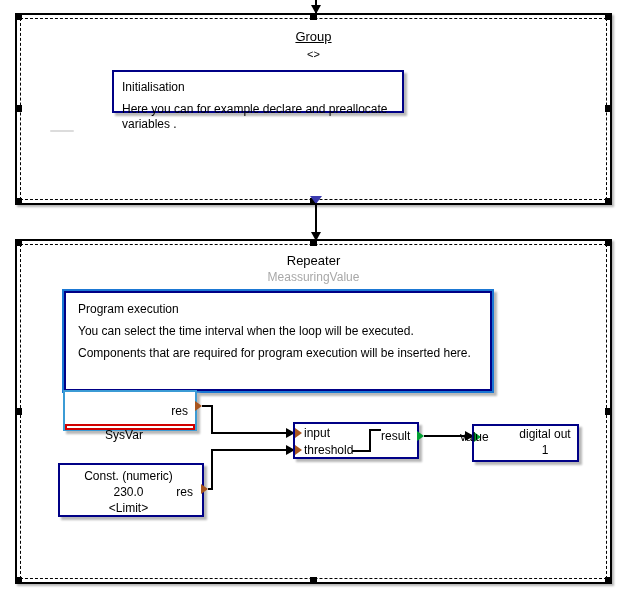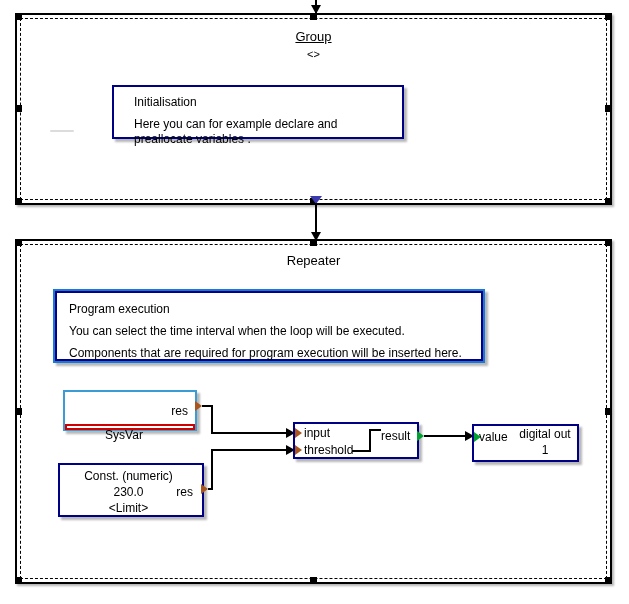--- a/index.html
+++ b/index.html
@@ -62,44 +62,45 @@
     <div class="hdl mr"></div>
     <div class="hdl bl"></div>
     <div class="hdl bc"></div>
     <div class="hdl br"></div>
     <div class="frame-title" style="top:14px;text-decoration:underline;">Group</div>
     <div class="frame-sub" style="top:33px; font-size:11px;">&lt;&gt;</div>
   </div>
 
   <div style="position:absolute; left:50px; top:130px; width:24px; height:2px; background:#dcdcdc; border-radius:2px;"></div>
 
-  <div class="block" style="left:112px; top:85px; width:292px; height:54px; padding:8px 8px 0 20px;">
+  <div class="block" style="left:112px; top:70px; width:292px; height:43px; padding:8px 8px 0 8px;">
     <div class="blk-line">Initialisation</div>
     <div class="blk-line" style="margin-top:7px;">Here you can for example declare and preallocate variables .</div>
   </div>
 
   <div class="tri frameport-down" style="left:310px; top:196px;"></div>
   <div class="wire" style="left:315px; top:203px; width:2px; height:38px;"></div>
   <div class="tri arrow-down" style="left:311px; top:232px;"></div>
   <div class="tri frameport-down" style="left:310px; top:245px;"></div>
 
   <div class="frame" style="left:15px; top:239px; width:597px; height:345px;">
     <div class="frame-dash"></div>
     <div class="hdl tl"></div>
     <div class="hdl tc"></div>
     <div class="hdl tr"></div>
     <div class="hdl ml"></div>
     <div class="hdl mr"></div>
     <div class="hdl bl"></div>
     <div class="hdl bc"></div>
     <div class="hdl br"></div>
     <div class="frame-title" style="top:12px;">Repeater</div>
+    <div class="frame-sub" style="top:29px; font-size:12px; color:#a8a8a8;">MeassuringValue</div>
   </div>
 
-  <div class="block outer-blue" style="left:53px; top:289px; width:432px; height:74px;">
+  <div class="block outer-blue" style="left:62px; top:289px; width:432px; height:104px;">
     <div class="inner-navy" style="padding:9px 8px 0 12px;">
       <div class="blk-line">Program execution</div>
       <div class="blk-line" style="margin-top:7px;">You can select the time interval when the loop will be executed.</div>
       <div class="blk-line" style="margin-top:7px;">Components that are required for program execution will be inserted here.</div>
     </div>
   </div>
 
   <div class="block outer-cyan" style="left:63px; top:390px; width:134px; height:41px;">
     <div class="inner-red" style="text-align:center; padding:2px 14px 0 2px;">
       <div class="blk-line">SysVar</div>
@@ -138,17 +139,17 @@
   <div class="wire" style="left:369px; top:429px; width:2px; height:23px;"></div>
   <div class="wire" style="left:369px; top:429px; width:12px; height:2px;"></div>
   <div class="lbl" style="left:381px; top:429px;">result</div>
   <div class="tri port-right green" style="left:417px; top:431px;"></div>
 
   <div class="wire" style="left:424px; top:435px; width:43px; height:2px;"></div>
   <div class="tri arrow-right" style="left:465px; top:431px;"></div>
 
   <div class="block" style="left:472px; top:424px; width:107px; height:38px;"></div>
   <div class="tri port-right green" style="left:474px; top:432px;"></div>
-  <div class="lbl" style="left:479px; top:430px;text-align:center;">value</div>
+  <div class="lbl" style="left:460px; top:430px;text-align:center;">value</div>
   <div class="lbl" style="left:514px; top:427px; width:62px; text-align:center;">digital out</div>
   <div class="lbl" style="left:514px; top:443px; width:62px; text-align:center;">1</div>
 
 </div>
 
 </body></html>

